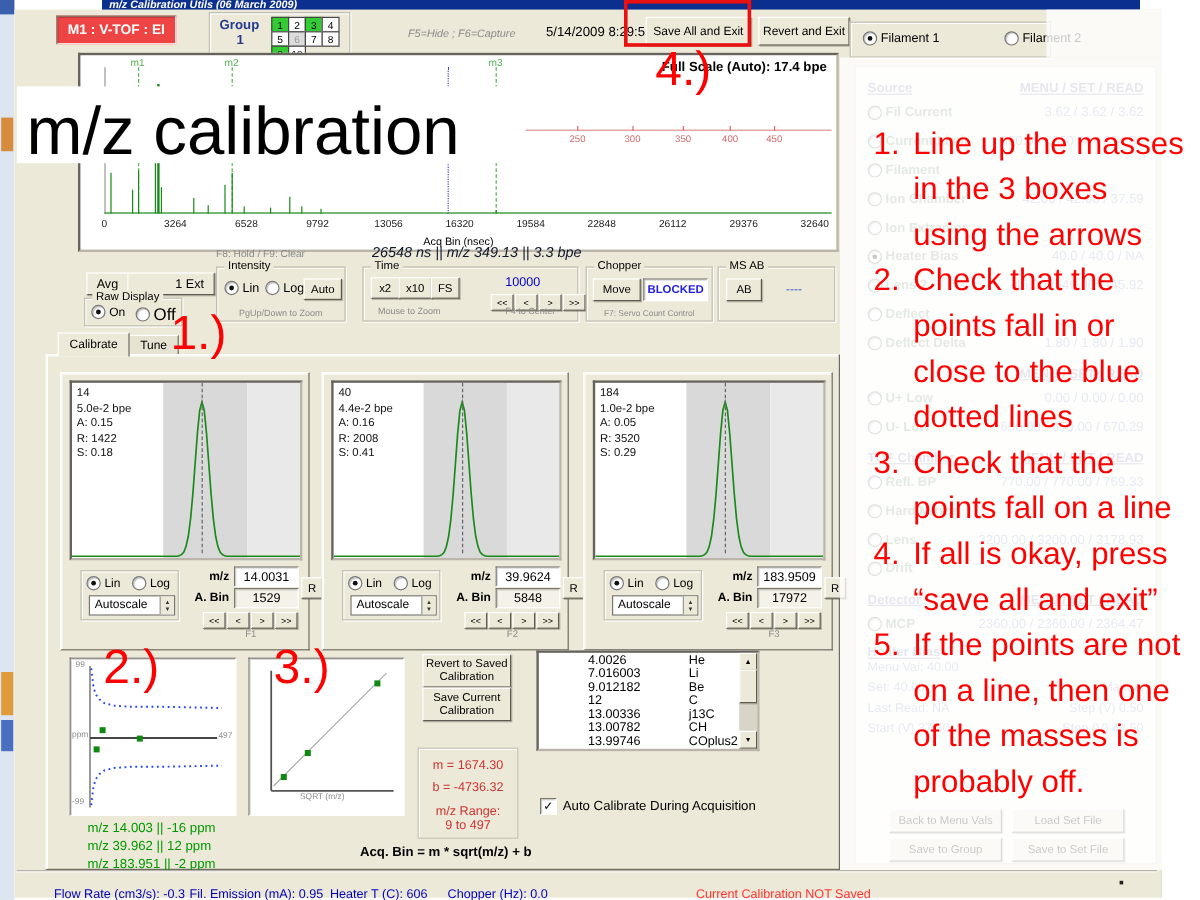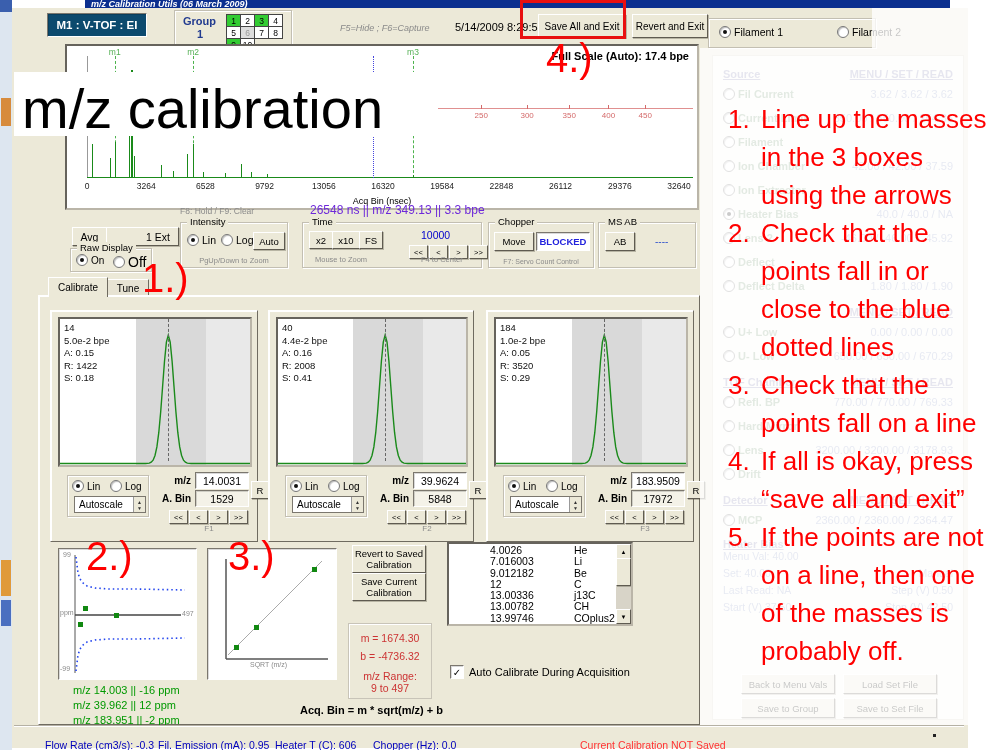--- a/index.html
+++ b/index.html
@@ -18,21 +18,21 @@
   .sink2{background:#fff;border:2px inset #bab5a8;}
   .fs{position:absolute;border:1px solid #c3bfb2;box-shadow:inset 1px 1px 0 #fff,1px 1px 0 #fff;}
   .fs>.lg{position:absolute;top:-7px;left:6px;background:#ece9d8;padding:0 3px;font-size:9.5px;white-space:nowrap;}
   .rad{display:inline-block;width:10px;height:10px;border-radius:50%;background:#fff;border:1px solid #777;
     box-shadow:inset 1px 1px 1px rgba(0,0,0,.25);vertical-align:-2px;margin-right:3px;flex:none;}
   .rad.sel{position:relative;}
   .rad.sel::before{content:"";position:absolute;left:3px;top:3px;width:4px;height:4px;border-radius:50%;background:#111;}
   .radlab{display:inline-flex;align-items:center;font-size:10.5px;white-space:nowrap;}
   .hint{color:#8a8a8a;font-size:8px;white-space:nowrap;}
   .bluetxt{color:#0000cc;}
-  .redtxt{color:#6d28d9;}
+  .redtxt{color:#0f172a;font-style:italic;}
   .gcell{width:13px;height:11px;border:1px solid #444;font-size:8.5px;display:flex;align-items:center;justify-content:center;background:#fff;margin:-1px 0 0 -1px;}
   .gcell.on{background:#3c3;}
   .gcell.dim{background:#ddd;color:#999;}
   
   #spec{position:absolute;left:65px;top:44px;width:630px;height:162px;}
   #plot{position:absolute;left:20px;top:10px;right:18px;height:122px;}
   .peakbar{position:absolute;bottom:0;width:1px;background:#1a8a1a;}
   .marker{position:absolute;top:0;bottom:0;width:0;border-left:1px dashed #4db34d;}
   .mlabel{position:absolute;top:-9px;transform:translateX(-50%);font-size:8.5px;color:#55b055;}
   .cursorline{position:absolute;top:0;bottom:0;width:0;border-left:1px dotted #4444dd;}
@@ -67,21 +67,21 @@
 
   <div class="abs" style="left:0;top:0;width:12px;height:750px;background:#dde6f0;">
     <div class="abs" style="left:0;top:0;width:12px;height:12px;background:#3a5fae;"></div>
     <div class="abs" style="left:1px;top:98px;width:10px;height:28px;background:#d78b3c;"></div>
     <div class="abs" style="left:1px;top:560px;width:10px;height:36px;background:#e09a3a;"></div>
     <div class="abs" style="left:1px;top:600px;width:10px;height:26px;background:#4a6fc0;"></div>
   </div>
 
   <div class="win">
 
-    <div class="abs sink" style="left:35px;top:5px;width:98px;height:22px;background:#0c4a6e;display:flex;align-items:center;justify-content:center;">
+    <div class="abs sink" style="left:35px;top:5px;width:98px;height:22px;background:#ef4444;display:flex;align-items:center;justify-content:center;">
       <span style="color:#fff;font-weight:bold;font-size:11.5px;">M1 : V-TOF : EI</span>
     </div>
 
     <div class="fs" style="left:162px;top:2px;width:116px;height:34px;">
       <div class="abs" style="left:8px;top:4px;font-size:11px;font-weight:bold;color:#223b8f;">Group</div>
       <div class="abs" style="left:22px;top:17px;font-size:11px;font-weight:bold;color:#223b8f;">1</div>
       <div class="abs" id="gcells" style="left:52px;top:4px;width:62px;display:flex;flex-wrap:wrap;">
           <div class="gcell on">1</div>
           <div class="gcell">2</div>
           <div class="gcell on">3</div>

